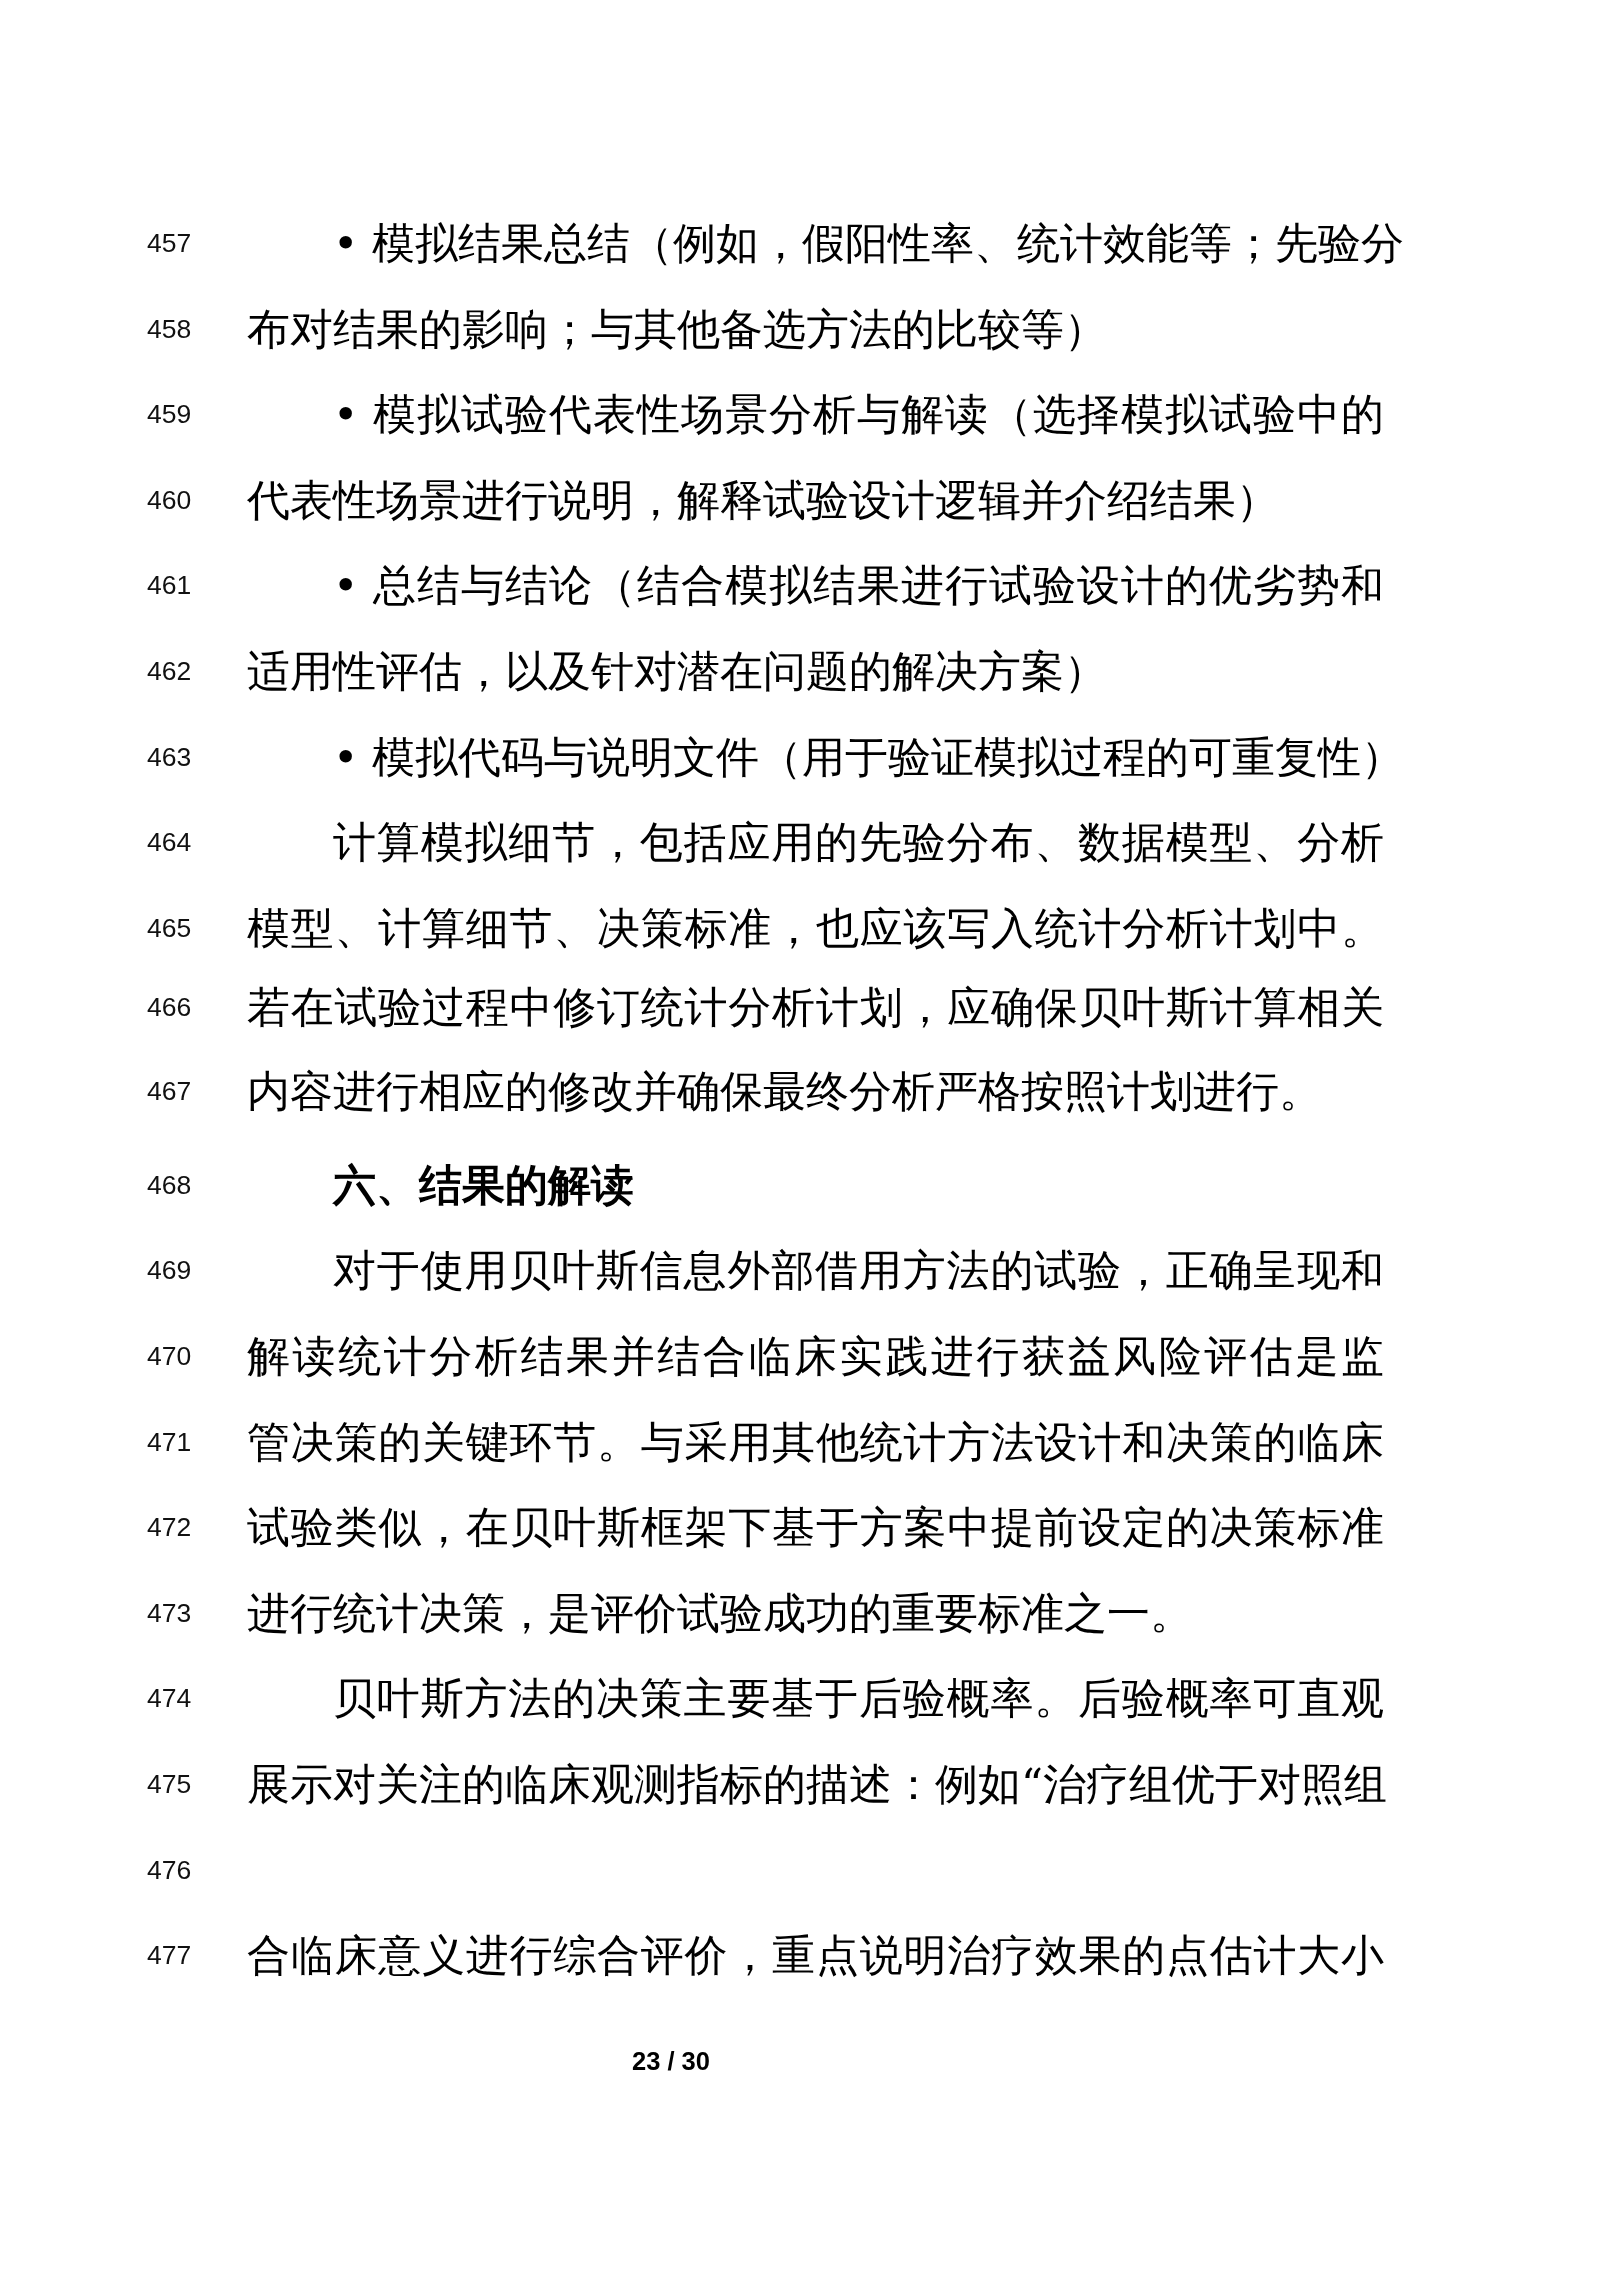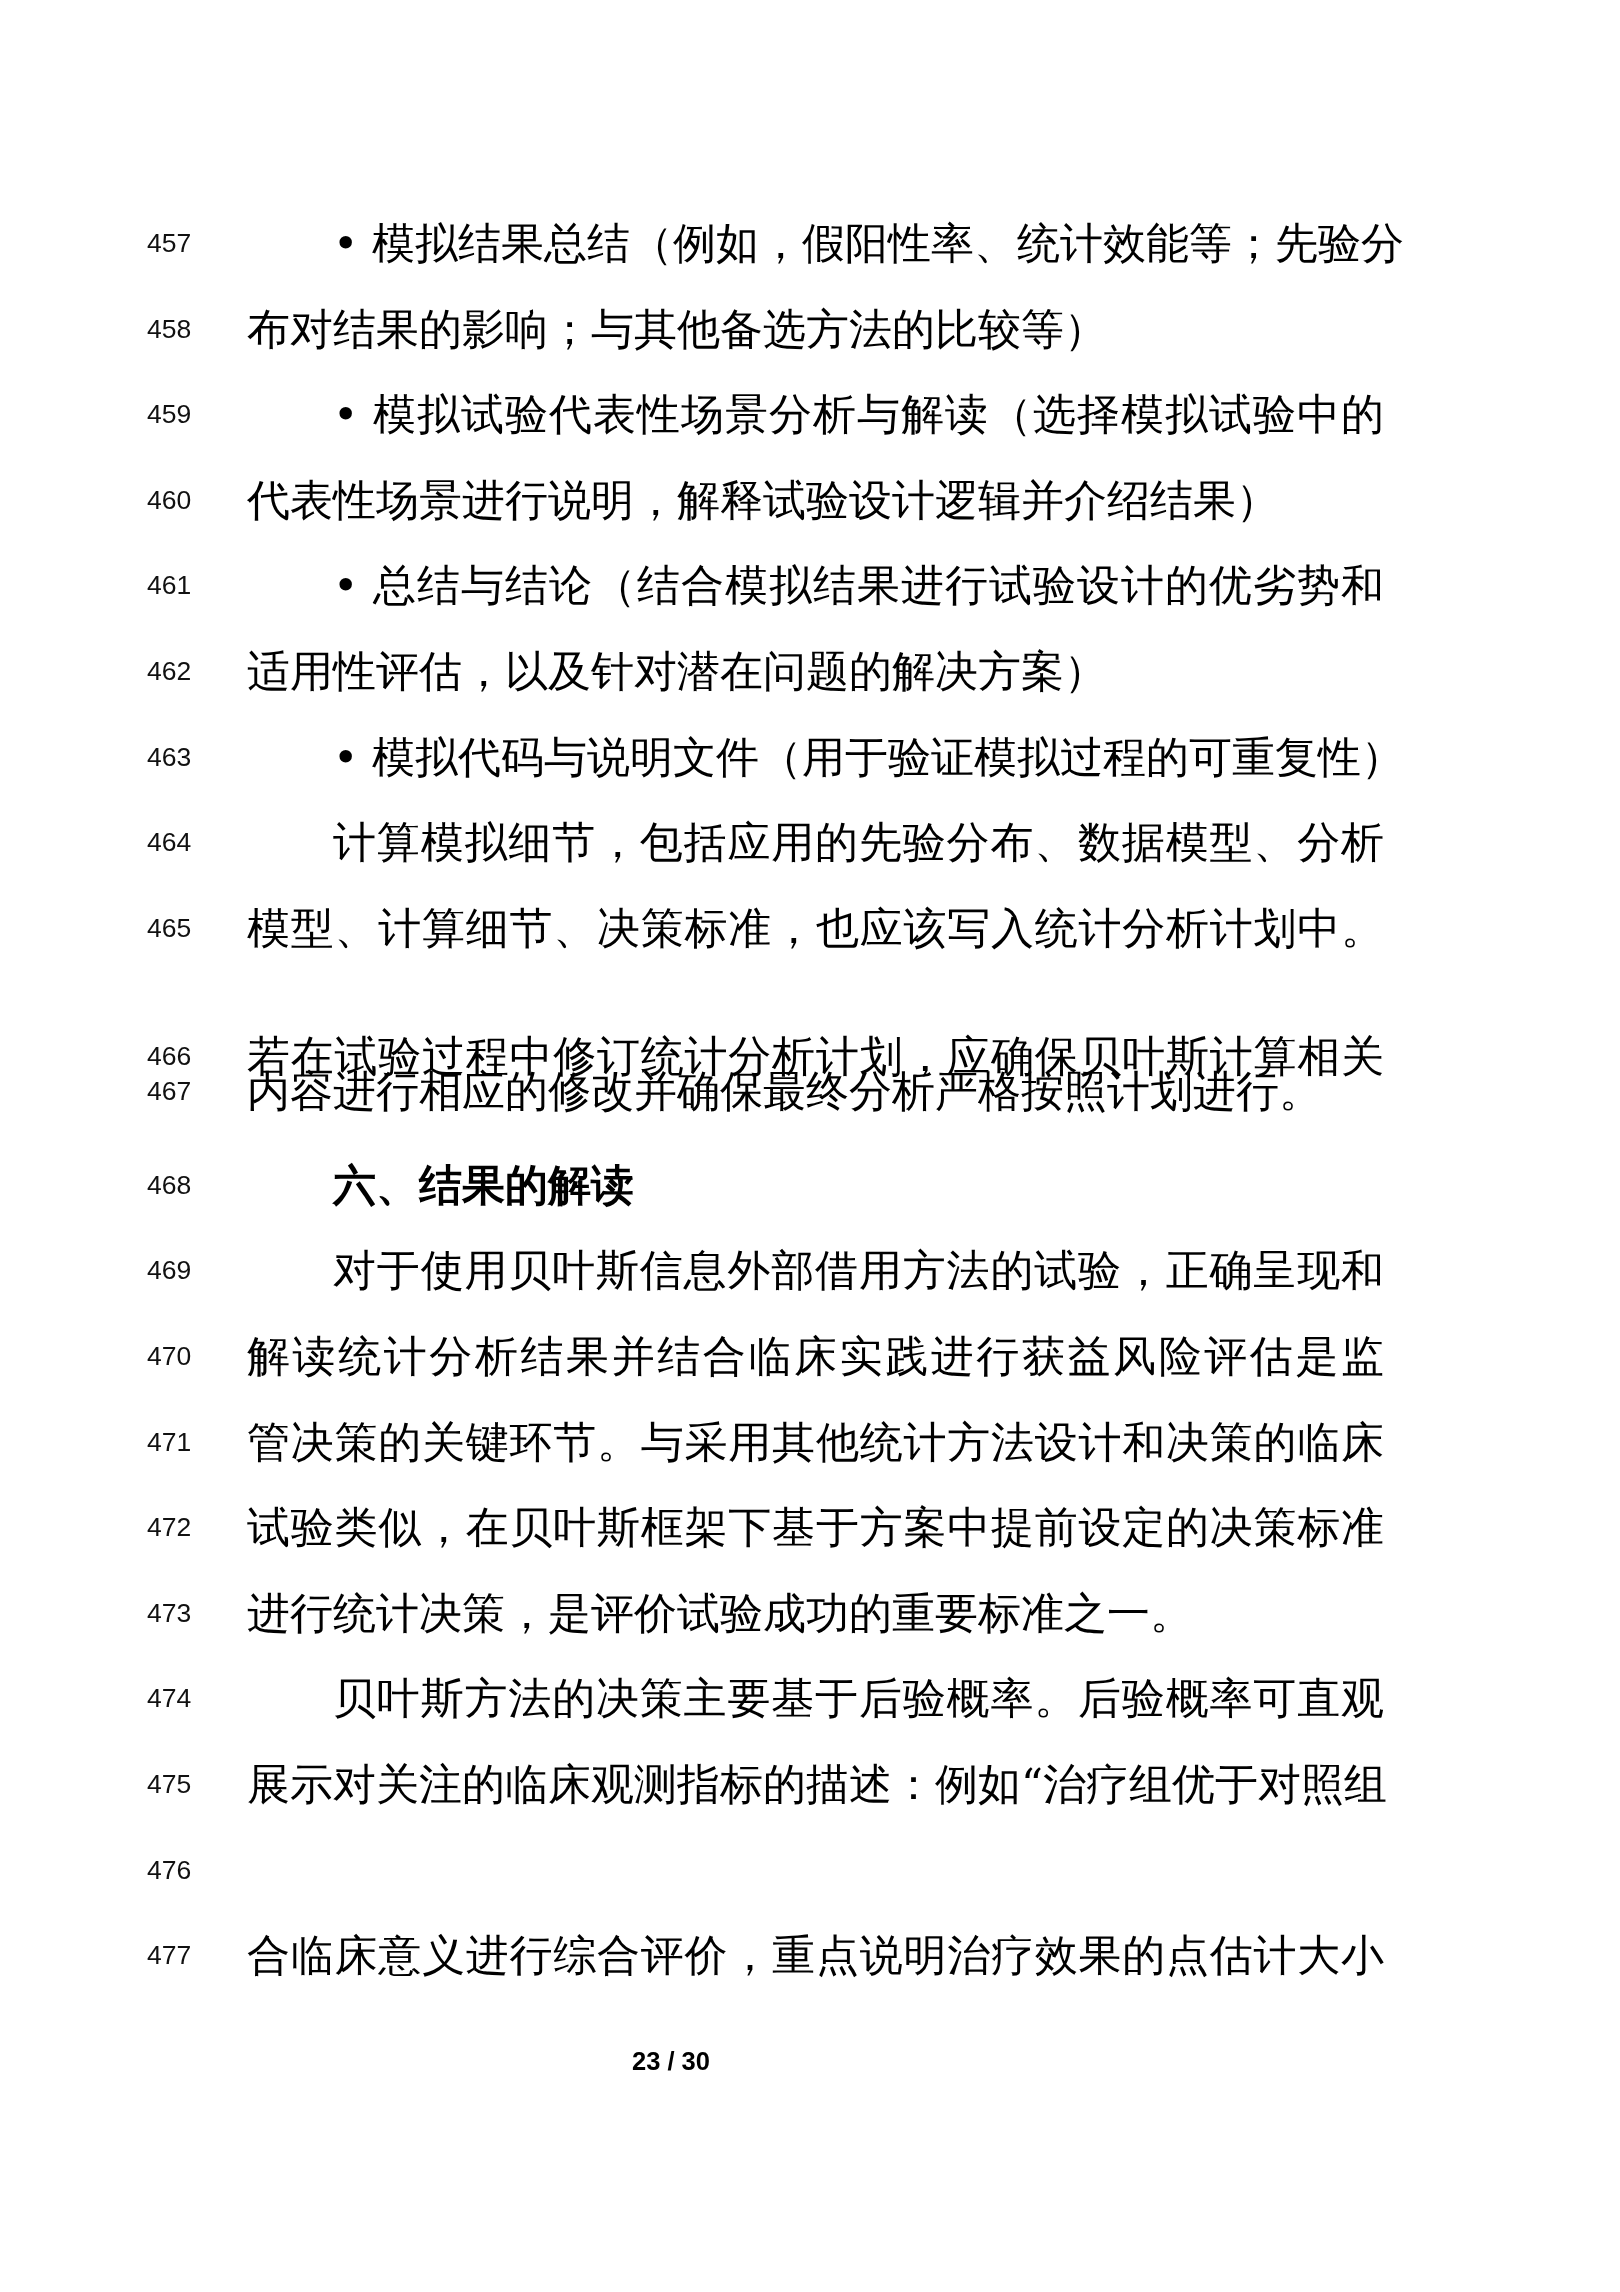--- a/index.html
+++ b/index.html
@@ -46,21 +46,21 @@
       <span class="txt indent">• 模拟代码与说明文件（用于验证模拟过程的可重复性）</span>
     </div>
     <div class="row" style="top: 799px;">
       <span class="ln">464</span>
       <span class="txt indent">计算模拟细节，包括应用的先验分布、数据模型、分析</span>
     </div>
     <div class="row" style="top: 885px;">
       <span class="ln">465</span>
       <span class="txt">模型、计算细节、决策标准，也应该写入统计分析计划中。</span>
     </div>
-    <div class="row" style="top: 1013px;">
+    <div class="row" style="top: 964px;">
       <span class="ln">466</span>
       <span class="txt">若在试验过程中修订统计分析计划，应确保贝叶斯计算相关</span>
     </div>
     <div class="row" style="top: 1048px; padding-left: 40px;">
       <span class="ln">467</span>
       <span class="txt last">内容进行相应的修改并确保最终分析严格按照计划进行。</span>
     </div>
     <div class="row" style="top: 1142px;">
       <span class="ln">468</span>
       <span class="txt heading">六、结果的解读</span>

